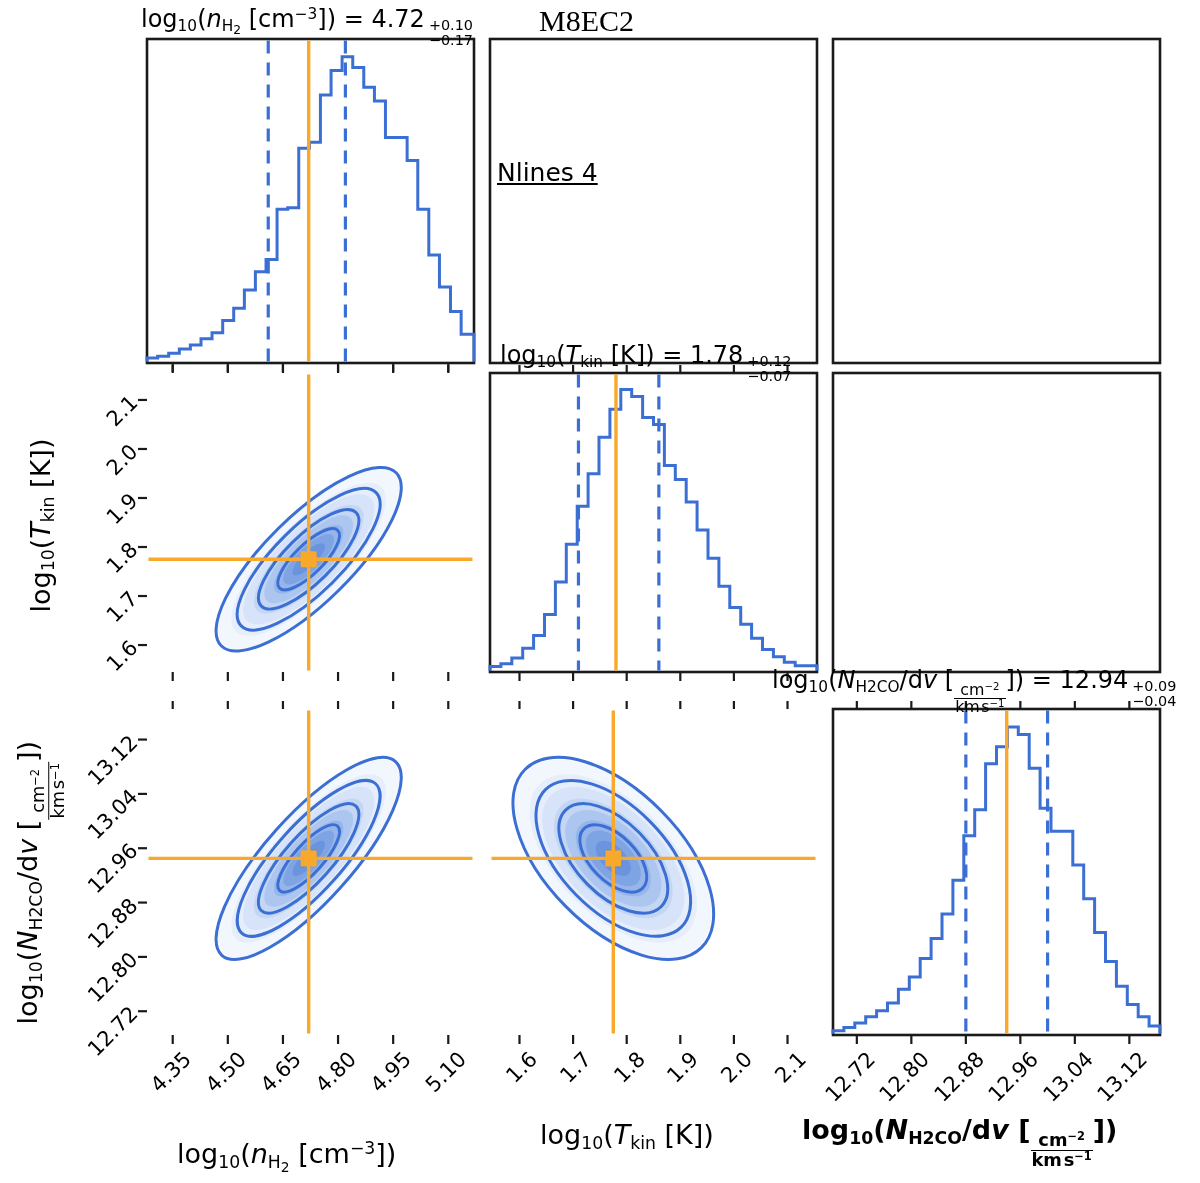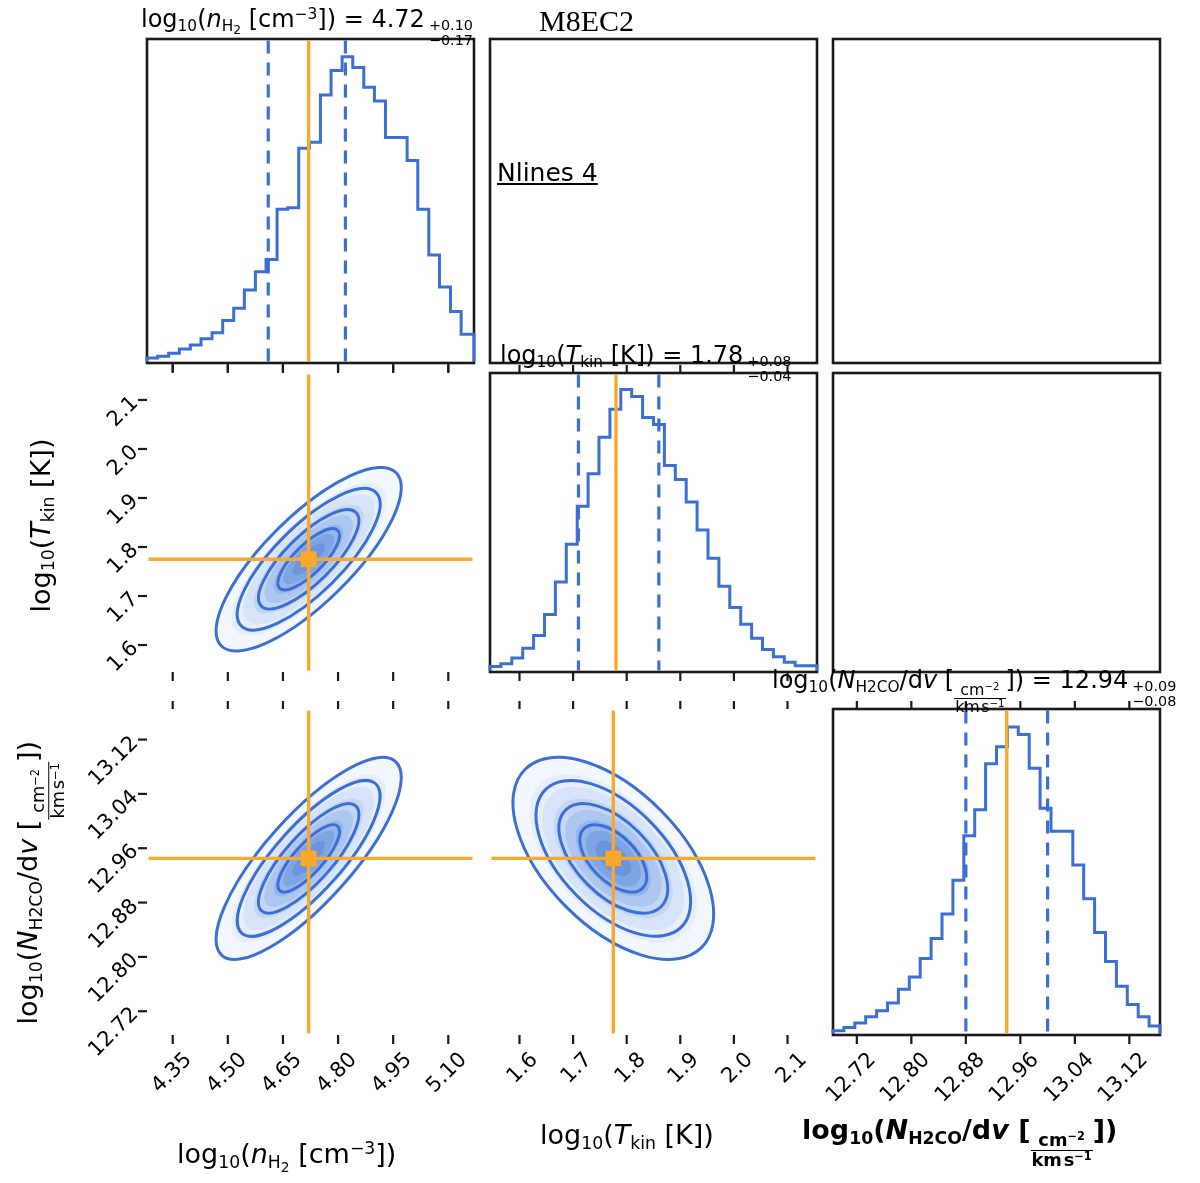--- a/index.html
+++ b/index.html
@@ -241,32 +241,32 @@
 
 <div class="panel-title" style="left:141px;top:5px;">
   <span class="mathtxt">log<sub>10</sub>(<span class="it">n</span><sub>H<sub style="font-size:0.8em">2</sub></sub> [cm<sup>−3</sup>]) = </span><span>4.72</span><span class="pm">
       <span>+0.10</span>
       <span>−0.17</span>
     </span>
 </div>
 
 <div class="panel-title" style="left:500px;top:341px;">
   <span class="mathtxt">log<sub>10</sub>(<span class="it">T</span><sub>kin</sub> [K]) = </span><span>1.78</span><span class="pm">
-      <span>+0.08</span>
-      <span>−0.04</span>
+      <span>+0.12</span>
+      <span>−0.07</span>
     </span>
 </div>
 
 <div class="panel-title" style="left:772px;top:666px;">
   <span class="mathtxt">log<sub>10</sub>(<span class="it">N</span><sub>H2CO</sub>/d<span class="it">v</span> [<span class="frac">
         <span class="num">cm<sup>−2</sup></span>
         <span class="den">km s<sup>−1</sup></span>
       </span>]) = </span><span>12.94</span><span class="pm">
       <span>+0.09</span>
-      <span>−0.08</span>
+      <span>−0.04</span>
     </span>
 </div>
 
 <div class="axlabel" style="left:177px;top:1138px;">
   <span class="mathtxt">log<sub>10</sub>(<span class="it">n</span><sub>H<sub style="font-size:0.8em">2</sub></sub> [cm<sup>−3</sup>])</span>
 </div>
 <div class="axlabel" style="left:540px;top:1119px;">
   <span class="mathtxt">log<sub>10</sub>(<span class="it">T</span><sub>kin</sub> [K])</span>
 </div>
 <div class="axlabel" style="left:802px;top:1114px;font-weight:bold;">

